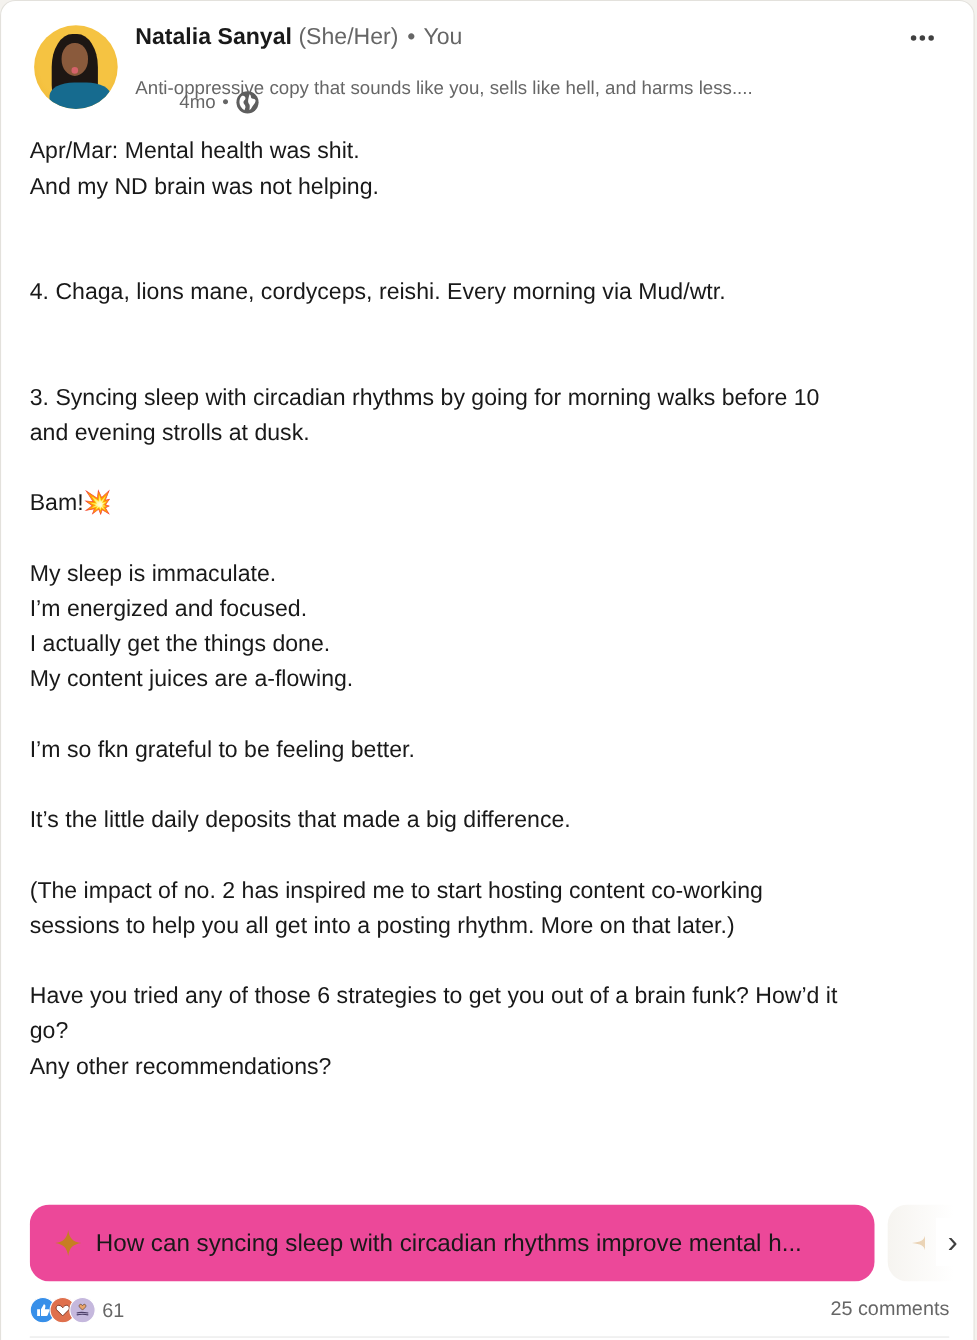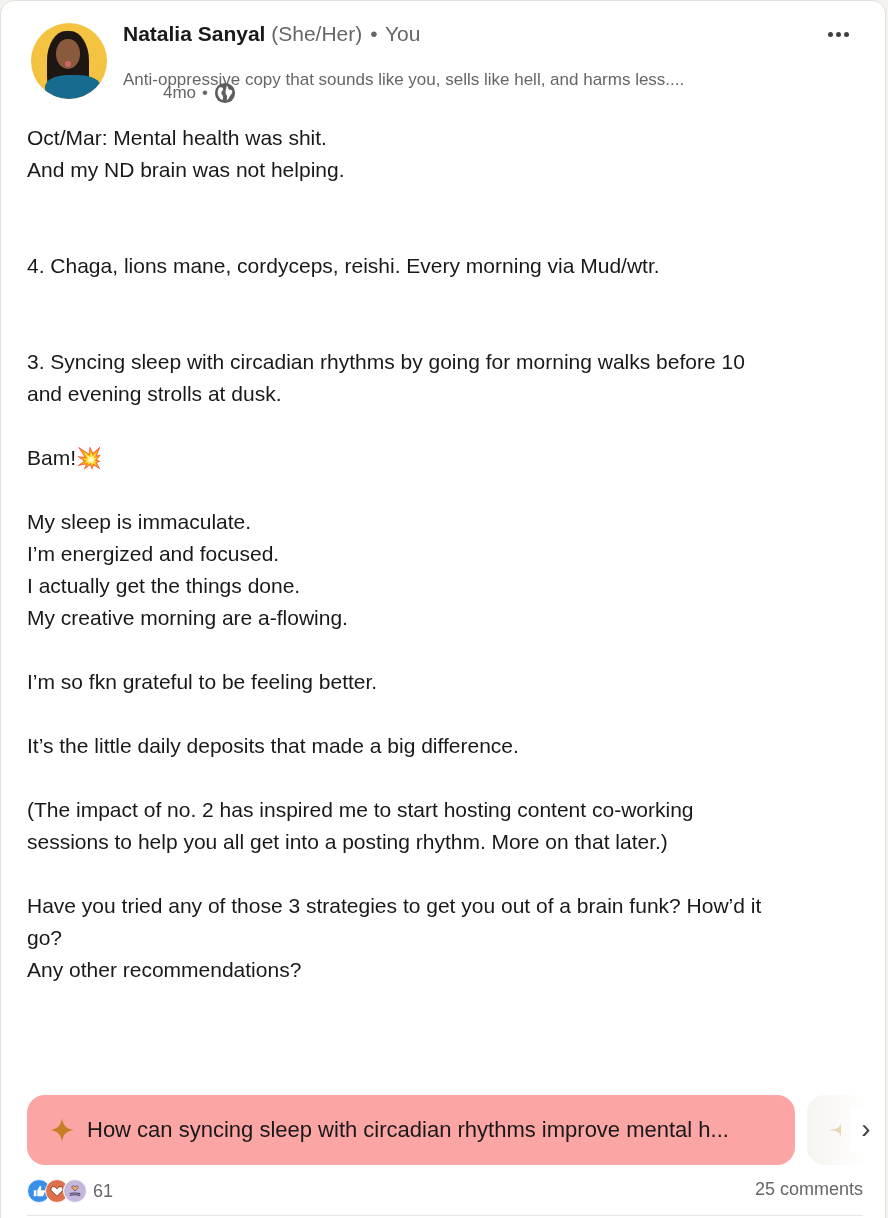--- a/index.html
+++ b/index.html
@@ -63,21 +63,21 @@
     .body {
       position: absolute; left: 26px; top: 121px; width: 830px;
       font-size: 21px; line-height: 32px; color: #191919;
     }
     .body p { margin: 0; white-space: pre-wrap; }
     .body .gap { height: 32px; }
 
     .chips { position: absolute; left: 26px; top: 1094px; width: 862px; height: 70px; overflow: hidden; }
     .chip {
       position: absolute; left: 0; top: 0; width: 768px; height: 70px;
-      background: #fca5a5; border-radius: 18px;
+      background: #ec4899; border-radius: 18px;
       display: flex; align-items: center; box-sizing: border-box; padding-left: 22px;
       cursor: pointer;
     }
     .chip .spark { width: 26px; height: 26px; margin-right: 12px; }
     .chip .text { font-size: 22px; color: #191919; white-space: nowrap; }
     .chip2 {
       position: absolute; left: 780px; top: 0; width: 60px; height: 70px;
       background: linear-gradient(to right, #f6f4f0, #ffffff);
       border-radius: 18px 0 0 18px;
     }
@@ -135,45 +135,45 @@
     </div>
 
     <div class="more">
       <span></span>
       <span></span>
       <span></span>
     </div>
   </div>
 
   <div class="body">
-    <p>Oct/Mar: Mental health was shit.</p>
+    <p>Apr/Mar: Mental health was shit.</p>
     <p>And my ND brain was not helping.</p>
     <div class="gap"></div>
     <div class="gap"></div>
     <p>4. Chaga, lions mane, cordyceps, reishi. Every morning via Mud/wtr.</p>
     <div class="gap"></div>
     <div class="gap"></div>
     <p>3. Syncing sleep with circadian rhythms by going for morning walks before 10</p>
     <p>and evening strolls at dusk.</p>
     <div class="gap"></div>
     <p>Bam!💥</p>
     <div class="gap"></div>
     <p>My sleep is immaculate.</p>
     <p>I’m energized and focused.</p>
     <p>I actually get the things done.</p>
-    <p>My creative morning are a-flowing.</p>
+    <p>My content juices are a-flowing.</p>
     <div class="gap"></div>
     <p>I’m so fkn grateful to be feeling better.</p>
     <div class="gap"></div>
     <p>It’s the little daily deposits that made a big difference.</p>
     <div class="gap"></div>
     <p>(The impact of no. 2 has inspired me to start hosting content co-working</p>
     <p>sessions to help you all get into a posting rhythm. More on that later.)</p>
     <div class="gap"></div>
-    <p>Have you tried any of those 3 strategies to get you out of a brain funk? How’d it</p>
+    <p>Have you tried any of those 6 strategies to get you out of a brain funk? How’d it</p>
     <p>go?</p>
     <p>Any other recommendations?</p>
   </div>
 
   <div class="chips">
     <div class="chip">
       <svg class="spark" viewBox="0 0 24 24">
         <path d="M12 1 C13 8 16 11 23 12 C16 13 13 16 12 23 C11 16 8 13 1 12 C8 11 11 8 12 1 Z" fill="#c77e22"></path>
       </svg>
       <span class="text">How can syncing sleep with circadian rhythms improve mental h...</span>

